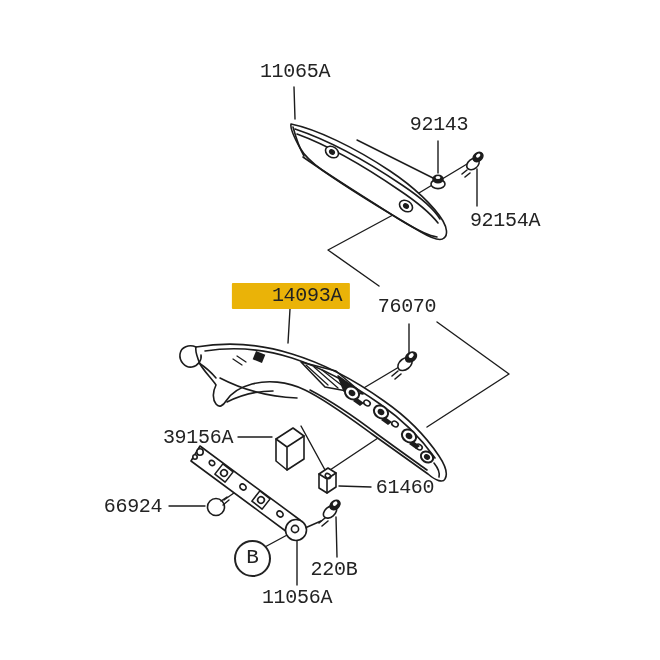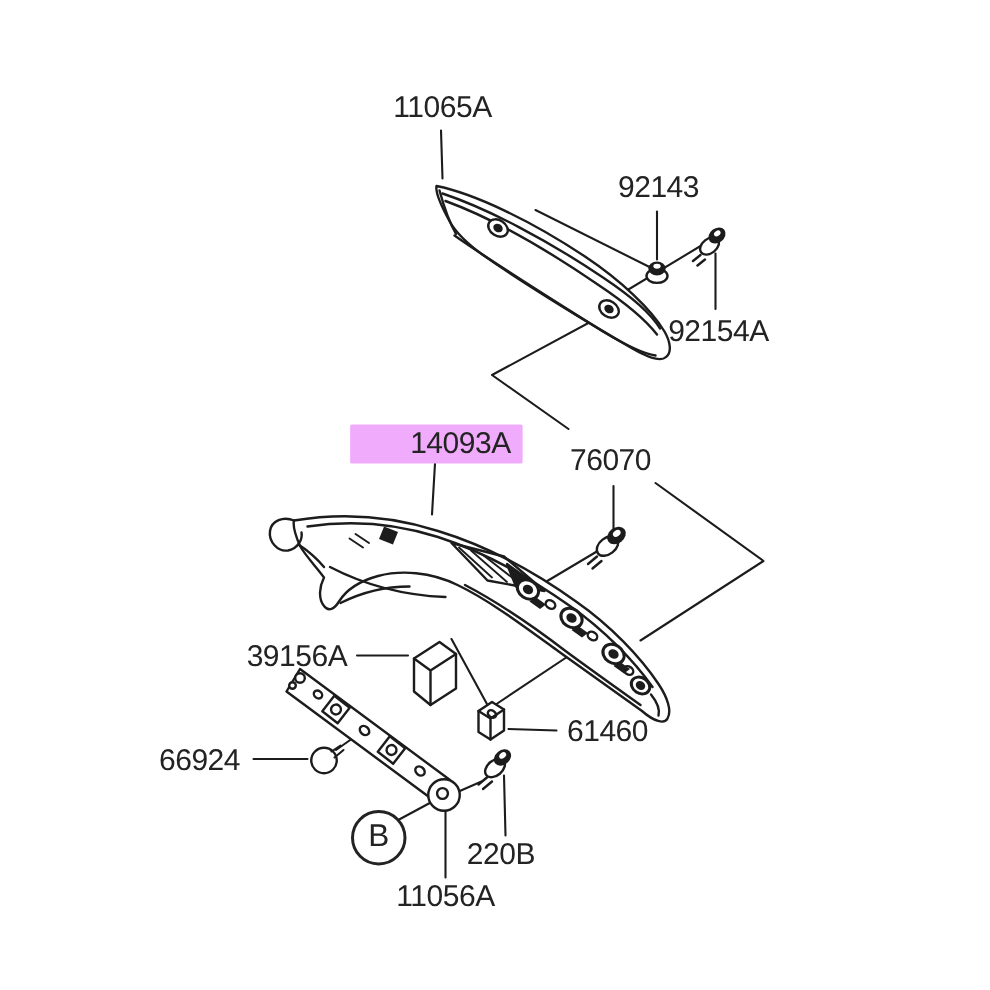--- a/index.html
+++ b/index.html
@@ -1,18 +1,18 @@
 <!DOCTYPE html>
 <html><head>
 <meta charset="utf-8">
 <style>
   html,body{margin:0;padding:0;background:#ffffff;}
   .stage{
     position:relative;width:660px;height:660px;background:#fff;overflow:hidden;
-    font-family:Liberation Sans, sans-serif;
+    font-family:Liberation Mono, monospace;
   }
   .art{position:absolute;left:0;top:0;color:#1c1c1c;}
   .part-label{
     position:absolute;transform:translateX(-50%);
     font-size:20px;line-height:24px;letter-spacing:-0.3px;
     color:#232323;white-space:nowrap;cursor:pointer;user-select:none;
   }
   .part-label.hl{padding:1px 8px;border-radius:1px;}
   .callout{
     position:absolute;width:33px;height:33px;border:2px solid #232323;border-radius:50%;
@@ -194,22 +194,22 @@
       <g transform="translate(438,181)">
         <ellipse cy="3" rx="7" ry="4.6" fill="#fff"></ellipse>
         <ellipse cy="-2" rx="5" ry="3.8" fill="currentColor"></ellipse>
         <ellipse cy="-3.5" rx="2.4" ry="1.6" fill="#fff" stroke="none"></ellipse>
       </g>
     </g>
   </svg>
 
   <div class="part-label" style="left:295px;top:60px">11065A</div>
   <div class="part-label" style="left:439px;top:113px">92143</div>
-  <div class="part-label" style="left:479px;top:209px">92154A</div>
-  <div class="part-label hl" style="left: 291px; top: 283px; background: #f0abfc; padding-left: 40px;">14093A</div>
+  <div class="part-label" style="left:505px;top:209px">92154A</div>
+  <div class="part-label hl" style="left: 291px; top: 283px; background: #eab308; padding-left: 40px;">14093A</div>
   <div class="part-label" style="left:407px;top:295px">76070</div>
   <div class="part-label" style="left:198px;top:426px">39156A</div>
   <div class="part-label" style="left:405px;top:476px">61460</div>
   <div class="part-label" style="left:133px;top:495px">66924</div>
   <div class="part-label" style="left:334px;top:558px">220B</div>
   <div class="part-label" style="left:297px;top:586px">11056A</div>
 
   <div class="callout" style="left:234px;top:540px">B</div>
 
 </div>

